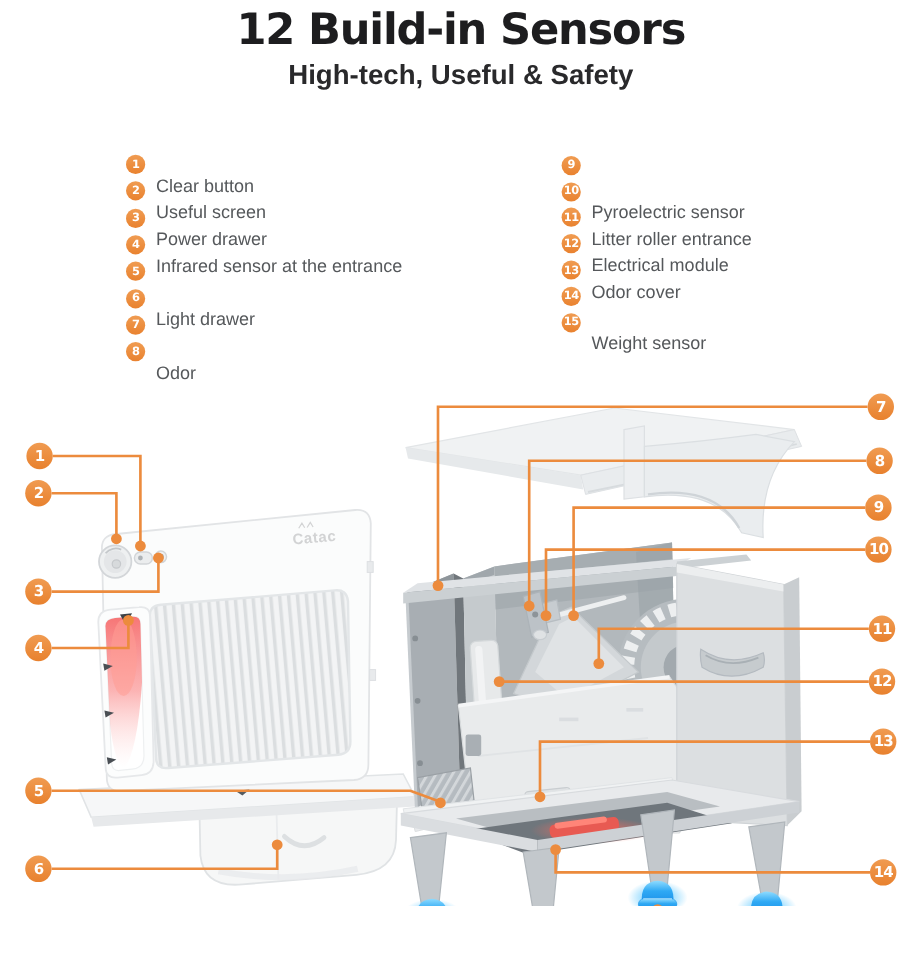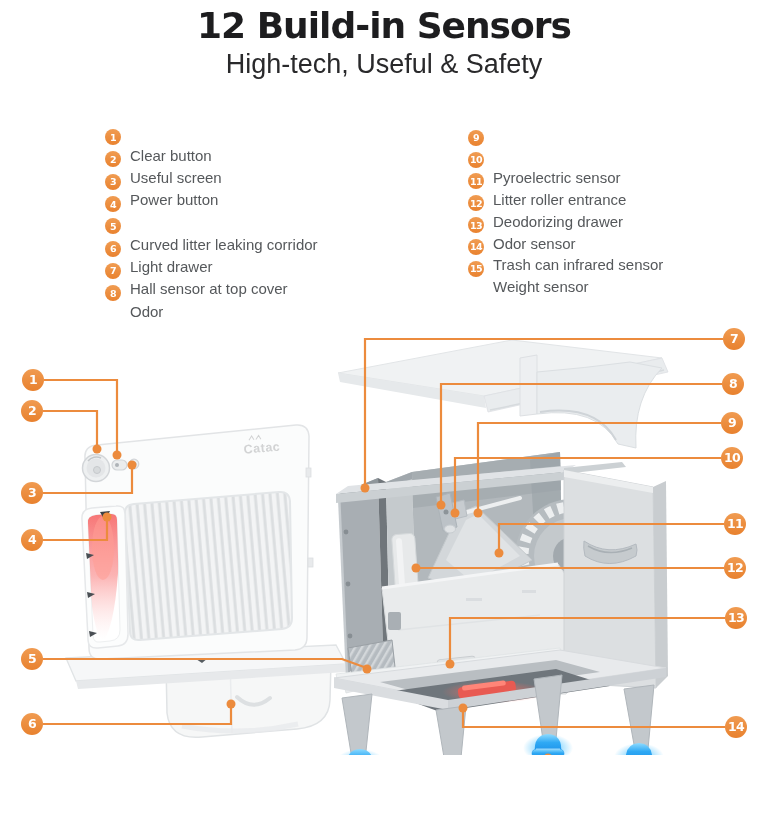--- a/index.html
+++ b/index.html
@@ -2,21 +2,21 @@
 <html><head>
 <meta charset="utf-8">
 <style>
   html,body{margin:0;padding:0;background:#ffffff;}
   .page{position:relative;width:768px;height:755px;background:#ffffff;overflow:hidden;
         font-family:"Liberation Sans",sans-serif;}
   .title{position:absolute;left:0;right:0;top:5px;text-align:center;
          font-family:"DejaVu Sans","Liberation Sans",sans-serif;
          font-size:36px;font-weight:bold;letter-spacing:-1px;color:#1d1d1f;}
   .subtitle{position:absolute;left:0;right:0;top:49px;text-align:center;
-            font-size:27px;font-weight:400;color:#29292b;}
+            font-size:23px;font-weight:700;color:#29292b;}
   .legend{position:absolute;list-style:none;margin:0;padding:0;}
   .legend.left{left:105px;top:126px;}
   .legend.right{left:468px;top:127px;}
   .legend li{display:flex;align-items:center;height:22.3px;}
   .legend.right li{height:21.8px;}
   .legend .lbl{font-size:15px;color:#55585b;white-space:nowrap;margin-top:36px;}
   .lbadge{flex:0 0 auto;width:16px;height:16px;border-radius:50%;margin-right:9px;
           background:linear-gradient(180deg,#f09c52,#e9822f);
           color:#fff;font-family:"DejaVu Sans",sans-serif;font-size:9.5px;font-weight:bold;
           display:flex;align-items:center;justify-content:center;letter-spacing:-0.5px;}
@@ -38,36 +38,35 @@
     <li>
         <span class="lbadge">1</span>
         <span class="lbl">Clear button</span>
       </li>
     <li>
         <span class="lbadge">2</span>
         <span class="lbl">Useful screen</span>
       </li>
     <li>
         <span class="lbadge">3</span>
-        <span class="lbl">Power button</span>
+        <span class="lbl">Power drawer</span>
       </li>
     <li>
         <span class="lbadge">4</span>
+        <span class="lbl">Infrared sensor at the entrance</span>
       </li>
     <li>
         <span class="lbadge">5</span>
-        <span class="lbl">Curved litter leaking corridor</span>
       </li>
     <li>
         <span class="lbadge">6</span>
         <span class="lbl">Light drawer</span>
       </li>
     <li>
         <span class="lbadge">7</span>
-        <span class="lbl">Hall sensor at top cover</span>
       </li>
     <li>
         <span class="lbadge">8</span>
         <span class="lbl">Odor</span>
       </li>
   </ul>
 
   <ul class="legend right">
     <li>
         <span class="lbadge">9</span>
@@ -75,29 +74,28 @@
     <li>
         <span class="lbadge">10</span>
         <span class="lbl">Pyroelectric sensor</span>
       </li>
     <li>
         <span class="lbadge">11</span>
         <span class="lbl">Litter roller entrance</span>
       </li>
     <li>
         <span class="lbadge">12</span>
-        <span class="lbl">Deodorizing drawer</span>
+        <span class="lbl">Electrical module</span>
       </li>
     <li>
         <span class="lbadge">13</span>
-        <span class="lbl">Odor sensor</span>
+        <span class="lbl">Odor cover</span>
       </li>
     <li>
         <span class="lbadge">14</span>
-        <span class="lbl">Trash can infrared sensor</span>
       </li>
     <li>
         <span class="lbadge">15</span>
         <span class="lbl">Weight sensor</span>
       </li>
   </ul>
 
   <svg class="art" viewBox="0 0 768 815">
     <defs>
       <linearGradient id="beam" x1="0" y1="0" x2="0" y2="1">

